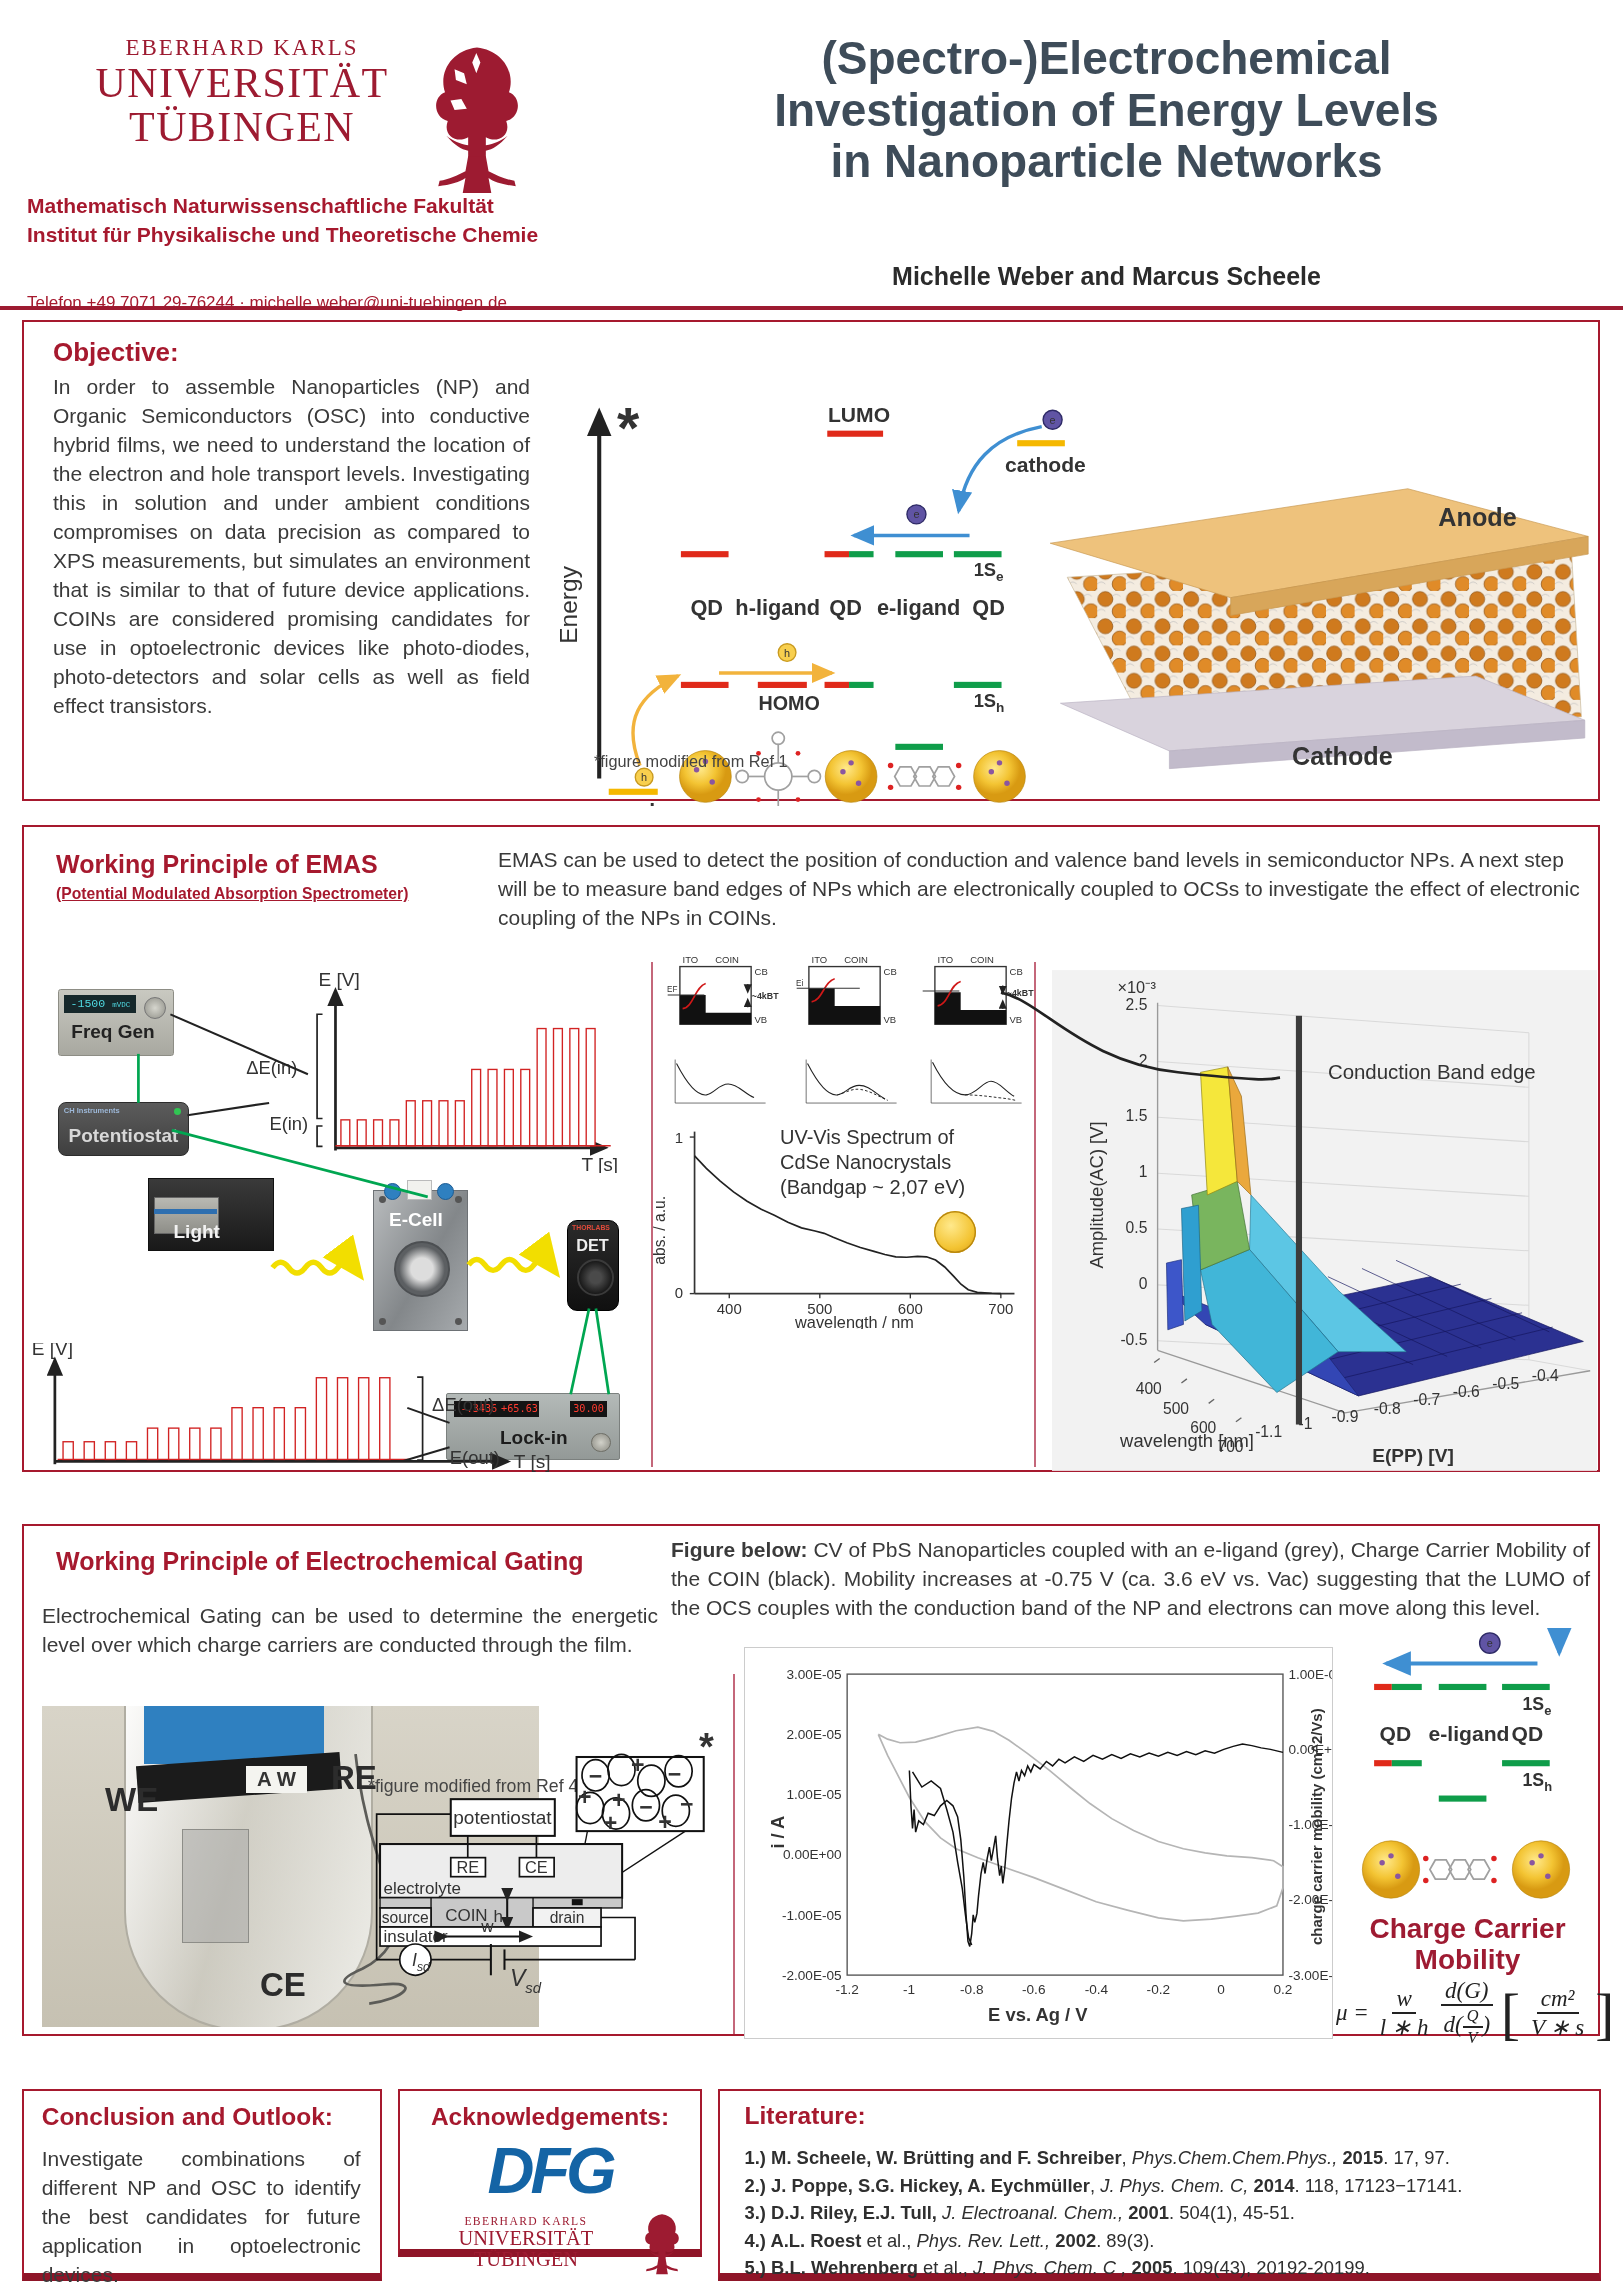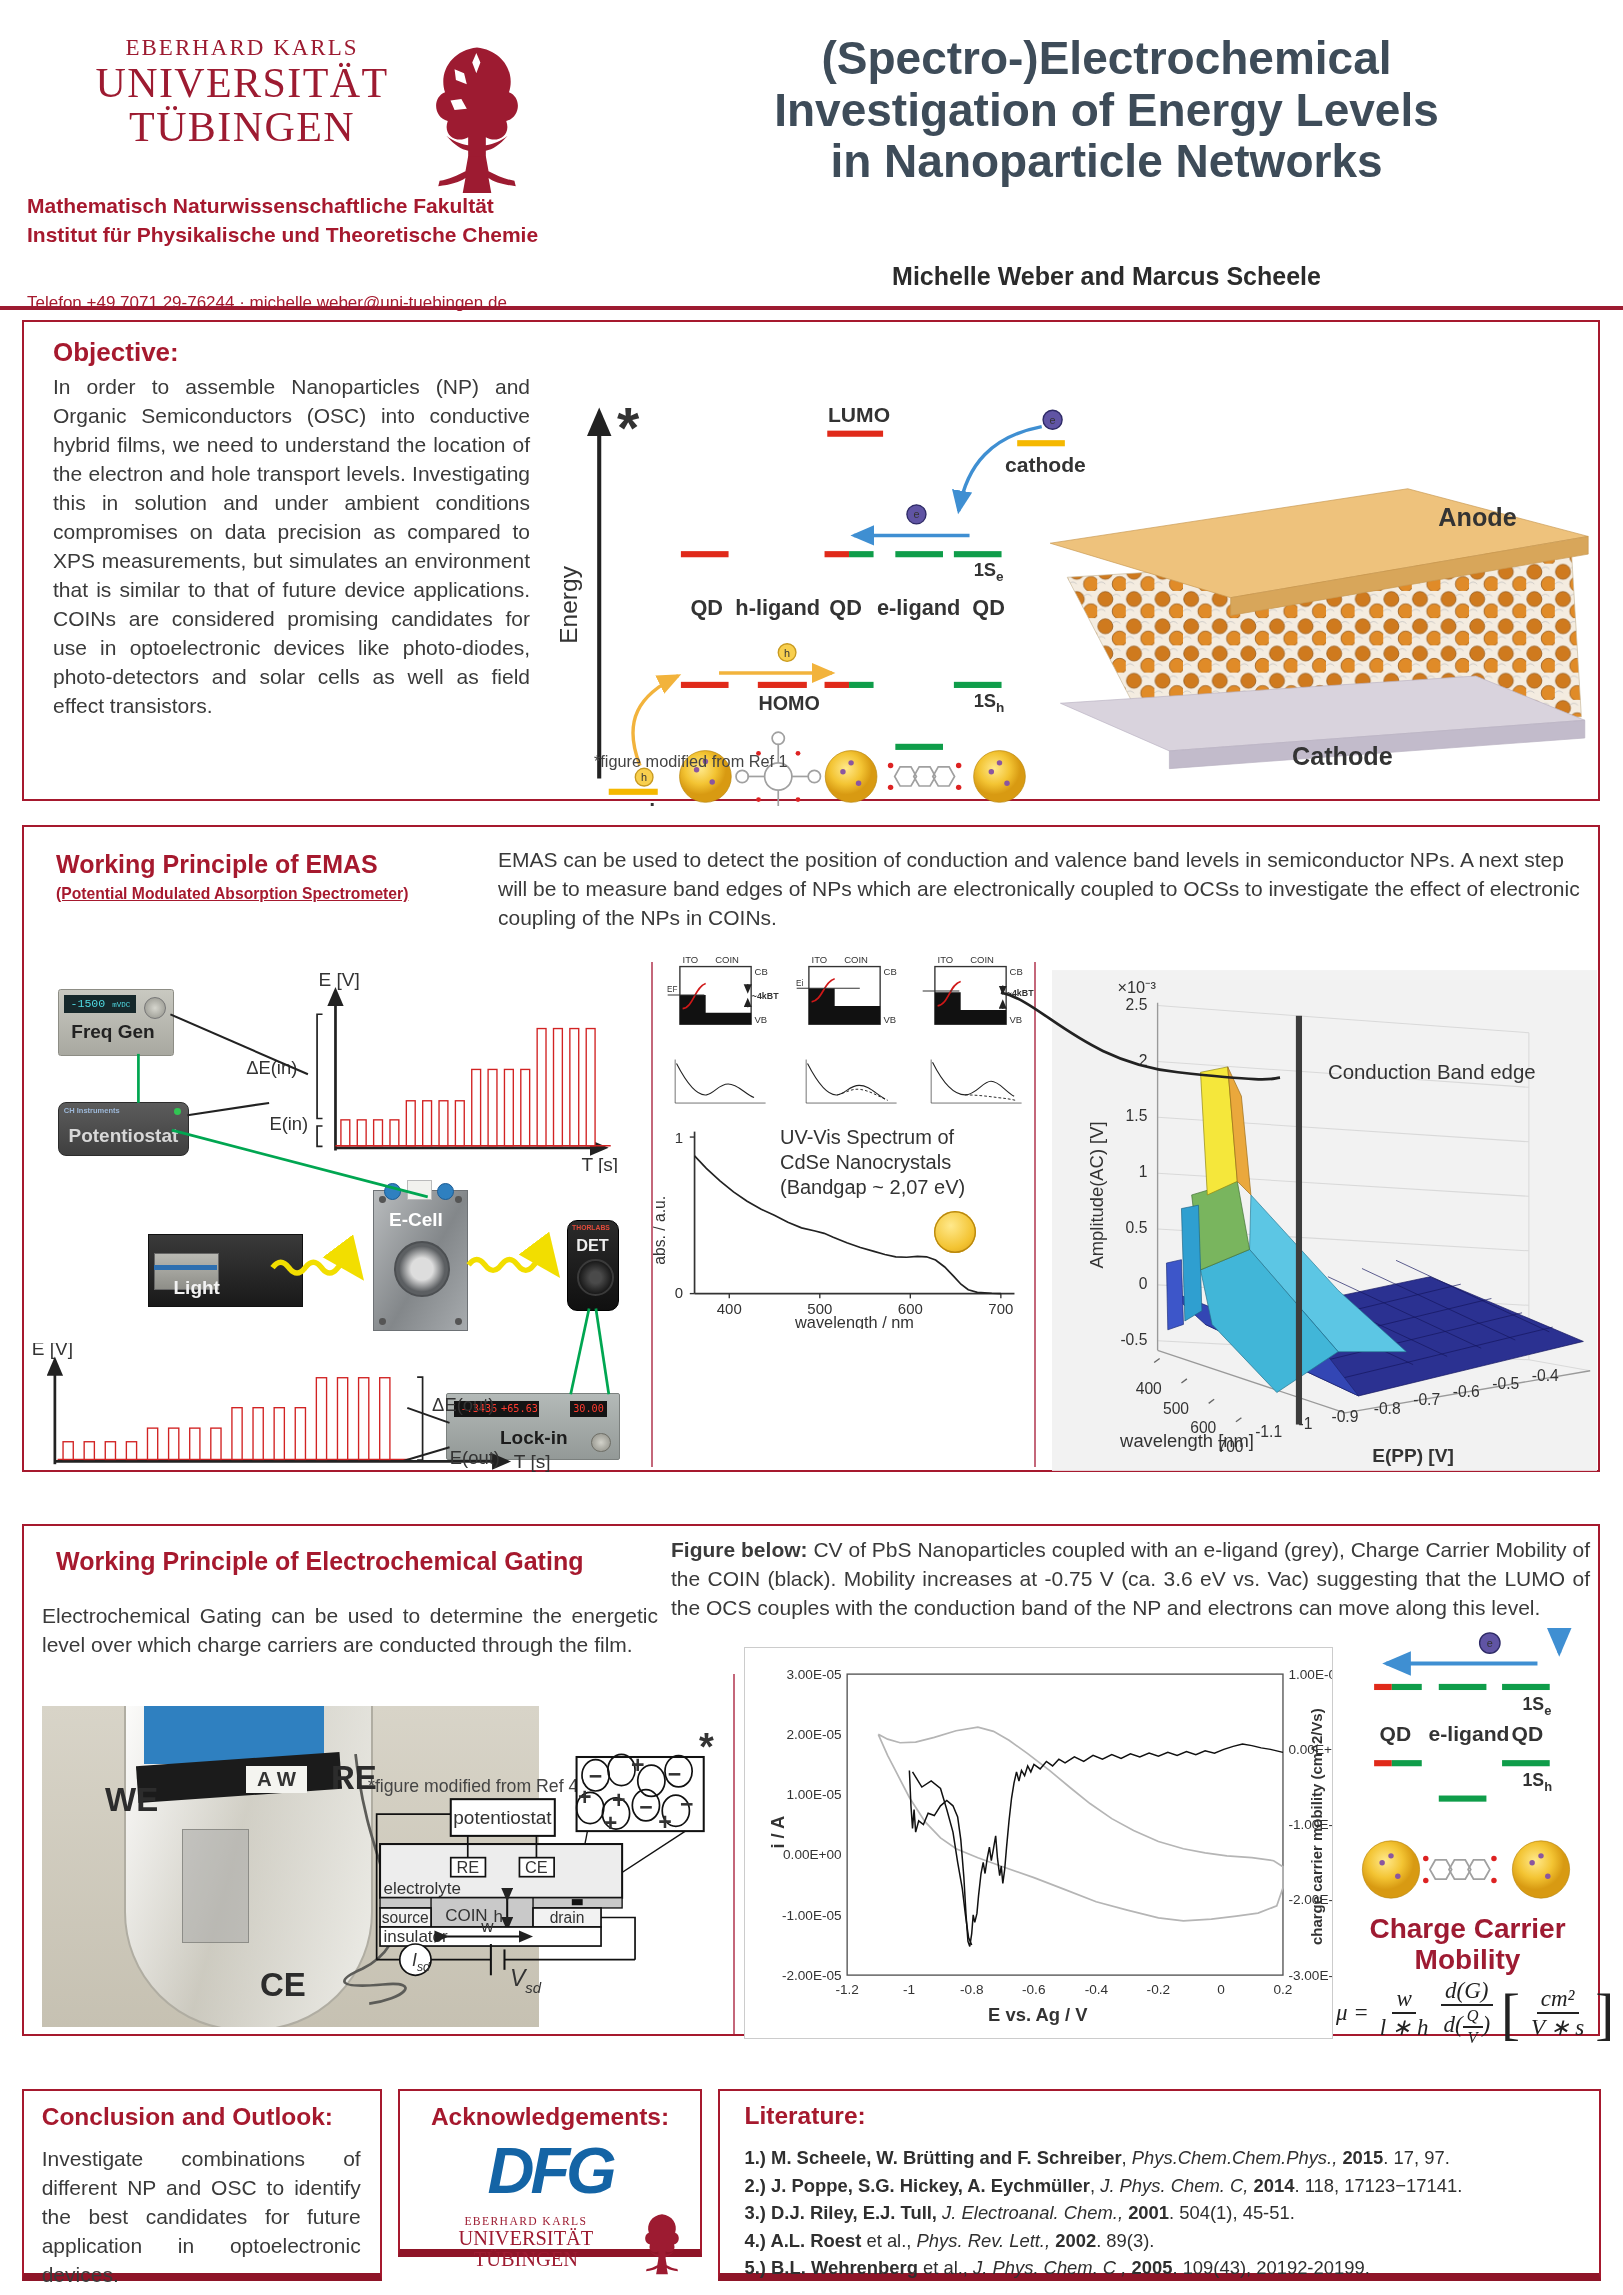--- a/index.html
+++ b/index.html
@@ -198,21 +198,21 @@
   <div class="abs" style="left:58px;top:989px;width:114px;height:65px;background:linear-gradient(#c9c9c1,#a8a8a0);border:1.4px solid #8d8d85;border-radius:2.7px;">
     <div class="abs" style="left:5.4px;top:5.4px;width:72px;height:17.7px;background:#16282b;color:#4fd8e0;font-size:11.6px;text-align:center;line-height:17.7px;font-family:Liberation Mono, monospace;"><span>-1500</span> <span style="font-size:7.5px;">mVDC</span></div>
     <div class="abs" style="right:6.8px;top:6.8px;width:20.4px;height:20.4px;border-radius:50%;background:radial-gradient(#d6d6ce,#8f8f87);border:1.4px solid #777;"></div>
     <div class="photolabel" style="left:12.3px;top:31px;font-size:19px;color:#222;">Freq Gen</div>
   </div>
   <div class="abs" style="left:58px;top:1102px;width:129px;height:52px;background:linear-gradient(#5c5c5c,#3f3f3f);border:1.4px solid #2c2c2c;border-radius:8px;">
     <div class="abs" style="left:4.8px;top:3.4px;font-size:7.5px;color:#9db8d8;font-weight:bold;">CH Instruments</div>
     <div class="abs" style="right:6.8px;top:5.4px;width:6.8px;height:6.8px;border-radius:50%;background:#31c553;"></div>
     <div class="photolabel" style="left:9.5px;top:22px;font-size:19px;color:#d8d8d8;">Potentiostat</div>
   </div>
-  <div class="abs" style="left:148px;top:1234px;width:124px;height:71px;background:linear-gradient(#3a3a3a,#191919);border:1.4px solid #111;padding-left:29px;">
+  <div class="abs" style="left:148px;top:1178px;width:124px;height:71px;background:linear-gradient(#3a3a3a,#191919);border:1.4px solid #111;">
     <div class="abs" style="left:5.4px;top:17.7px;width:63px;height:35px;background:linear-gradient(#b9b9b3,#8e8e88);border:0.7px solid #666;"></div>
     <div class="abs" style="left:5.4px;top:30px;width:63px;height:4.8px;background:#2e6fb0;"></div>
     <div class="photolabel" style="left:24.5px;top:42px;font-size:19px;color:#f2f2f2;">Light</div>
   </div>
   <div class="abs" style="left:373px;top:1190px;width:93px;height:139px;background:linear-gradient(120deg,#b9bcbe,#83878a 55%,#a7abae);border:1.4px solid #6d7175;">
     <div class="abs" style="left:9.5px;top:-8.2px;width:15px;height:15px;border-radius:50%;background:#2f80c0;border:1.4px solid #1c5c94;"></div>
     <div class="abs" style="left:63px;top:-8.2px;width:15px;height:15px;border-radius:50%;background:#2f80c0;border:1.4px solid #1c5c94;"></div>
     <div class="abs" style="left:33px;top:-11px;width:23px;height:17.7px;background:#f2f2ee;border:0.7px solid #bbb;"></div>
     <div class="photolabel" style="left:15px;top:17.7px;font-size:19px;color:#fff;">E-Cell</div>
     <div class="abs" style="left:20.4px;top:50px;width:52px;height:52px;border-radius:50%;background:radial-gradient(#ddd 30%,#5c5f62 62%);border:2px solid #4c4f52;"></div>

